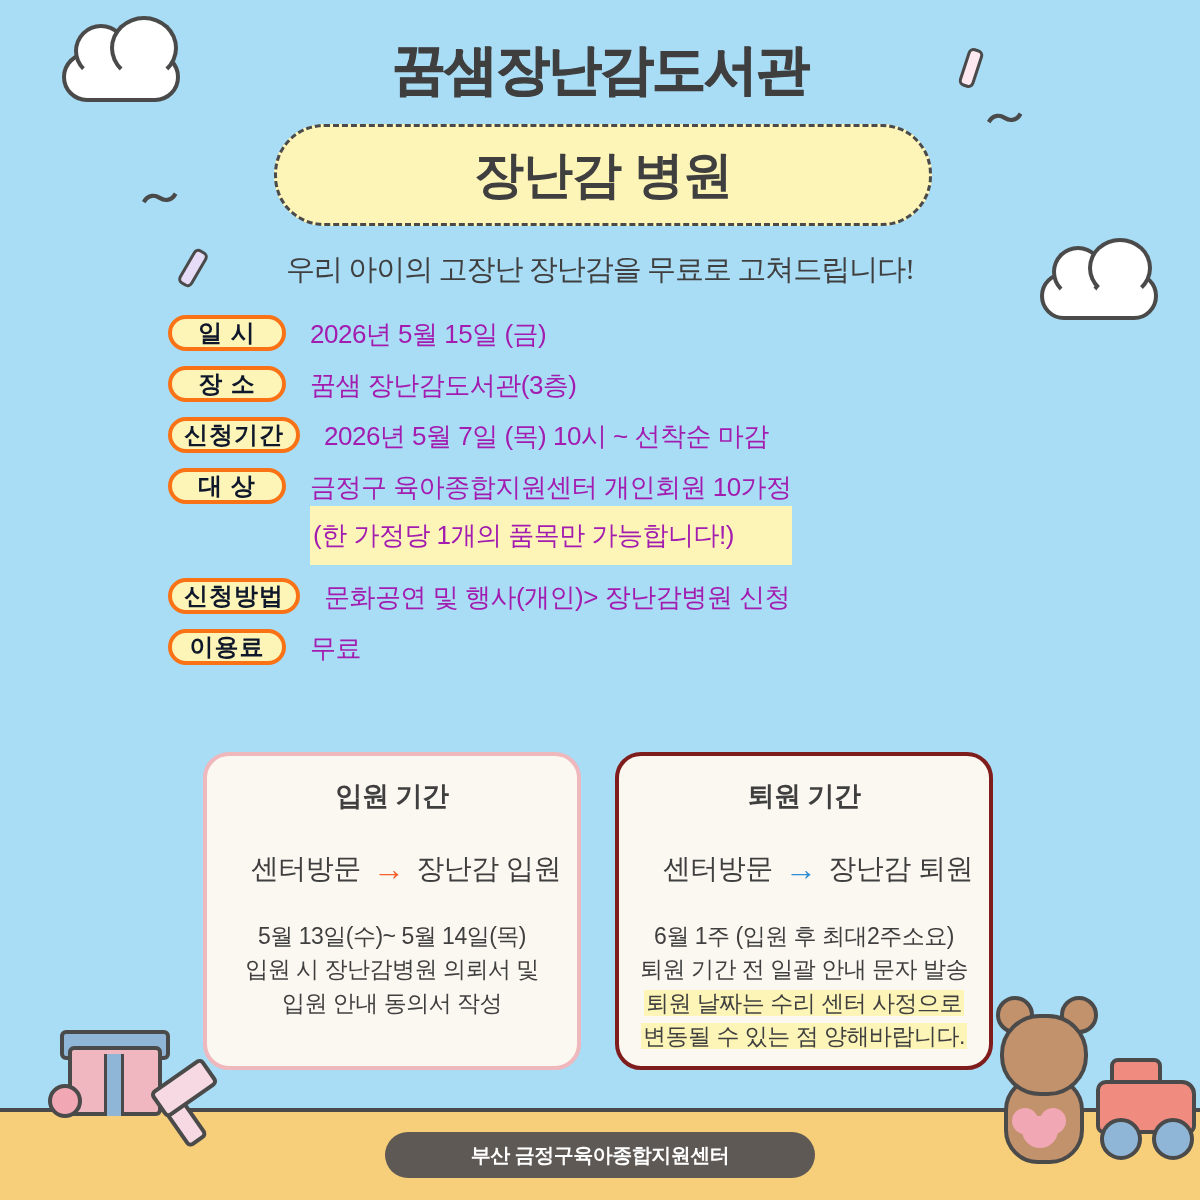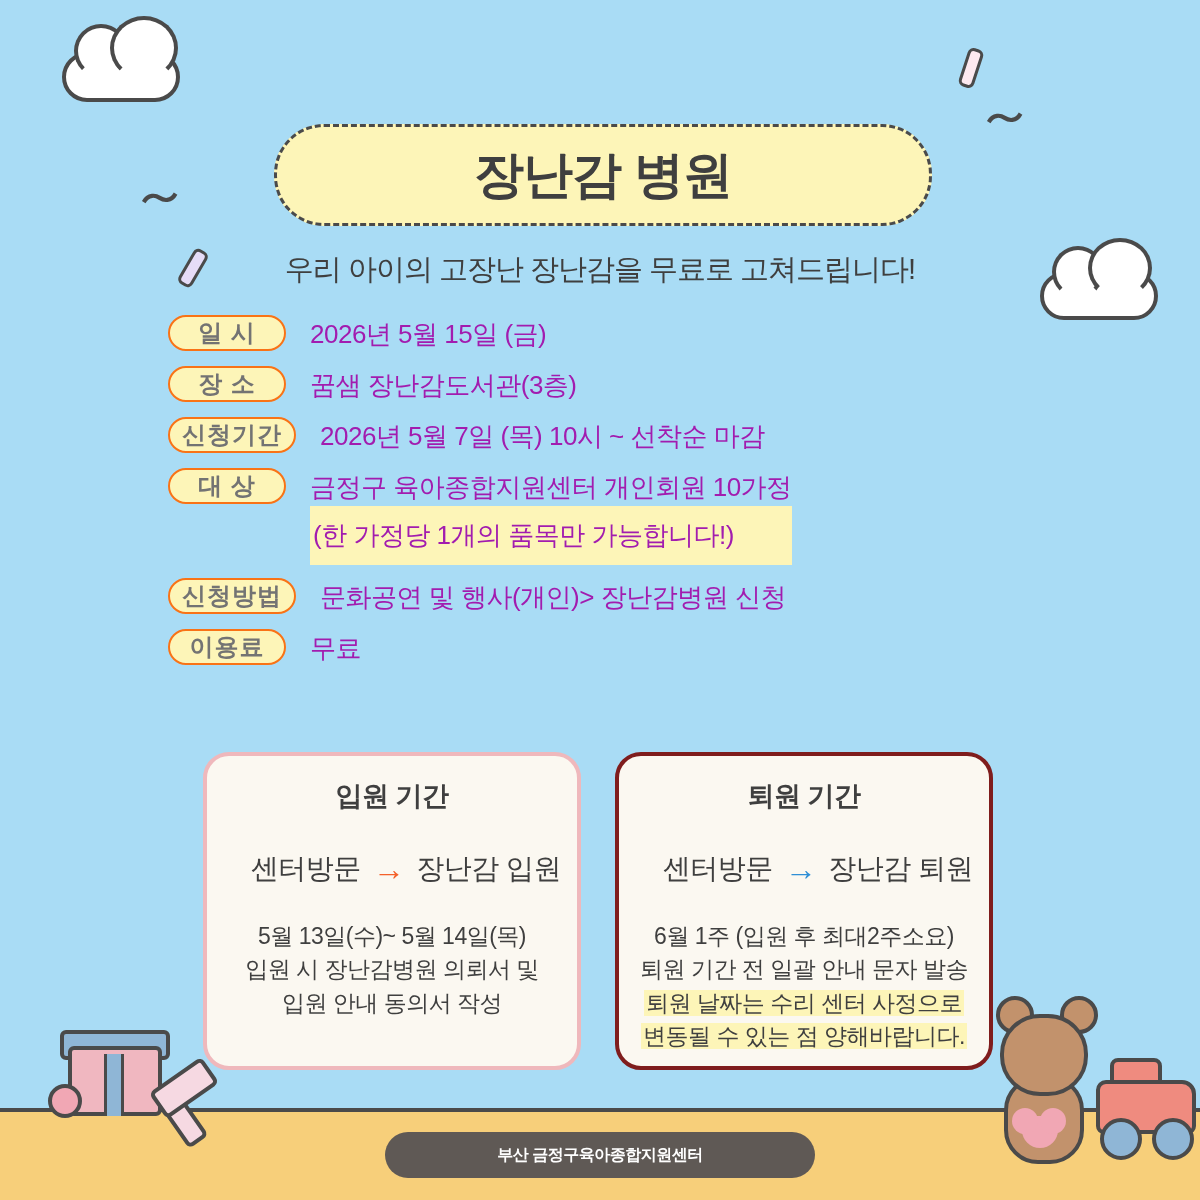--- a/index.html
+++ b/index.html
@@ -99,45 +99,46 @@
   }
   .subtitle {
     position: absolute;
     top: 250px;
     left: 0;
     width: 1200px;
     text-align: center;
     font-size: 29px;
     color: #3f3f3f;
     letter-spacing: -1px;
+    font-family: Liberation Serif, serif;
   }
 
   
   .info-list {
     position: absolute;
     top: 315px;
     left: 168px;
     width: 960px;
   }
   .info-row {
     display: flex;
     align-items: flex-start;
     margin-bottom: 13px;
   }
   .label {
     flex: 0 0 auto;
     min-width: 118px;
     height: 36px;
     padding: 0 12px;
     background: #fdf5b8;
-    border: 2px solid #f97316;
+    border: 4px solid #f97316;
     border-radius: 20px;
     font-size: 24px;
     font-weight: bold;
-    color: #737373;
+    color: #0f172a;
     display: flex;
     align-items: center;
     justify-content: center;
     letter-spacing: 1px;
     box-sizing: border-box;
   }
   .value {
     margin-left: 24px;
     font-size: 26px;
     color: #a21caf;
@@ -211,21 +212,21 @@
     left: 385px;
     bottom: 22px;
     width: 430px;
     height: 46px;
     background: #5f5955;
     border-radius: 24px;
     display: flex;
     align-items: center;
     justify-content: center;
     color: #ffffff;
-    font-size: 16px;
+    font-size: 20px;
     font-weight: bold;
     letter-spacing: -0.5px;
   }
 
   
   .toy { position: absolute; }
   .gift { left: 68px; bottom: 84px; width: 86px; height: 62px; background: #f0b7c0; border: 4px solid #4a4a4a; border-radius: 6px; }
   .gift-lid { position: absolute; left: 60px; bottom: 140px; width: 102px; height: 22px; background: #8fb6d6; border: 4px solid #4a4a4a; border-radius: 6px; }
   .gift-band { position: absolute; left: 104px; bottom: 84px; width: 14px; height: 62px; background: #8fb6d6; border-left: 3px solid #4a4a4a; border-right: 3px solid #4a4a4a; }
   .ball { left: 48px; bottom: 82px; width: 26px; height: 26px; background: #f1a7b4; border: 4px solid #4a4a4a; border-radius: 50%; }
@@ -255,20 +256,21 @@
   <div class="ground"></div>
 
   <div class="cloud cloud1"></div>
   <div class="cloud cloud2"></div>
 
   <div class="squiggle" style="left:985px; top:92px;">〜</div>
   <div class="squiggle" style="left:140px; top:172px;">〜</div>
   <div class="dash dash1"></div>
   <div class="dash dash2"></div>
 
+  <div class="title">꿈샘장난감도서관</div>
 
   <div class="pill-title">장난감 병원</div>
 
   <div class="subtitle">우리 아이의 고장난 장난감을 무료로 고쳐드립니다!</div>
 
   <div class="info-list">
 
     <div class="info-row">
       <div class="label">일  시</div>
       <div class="value">

